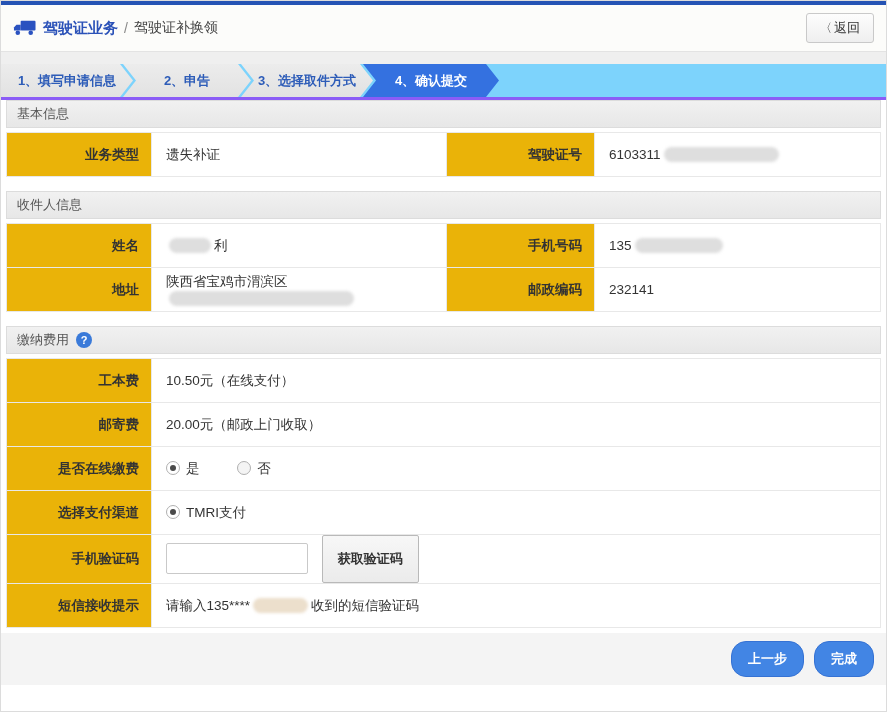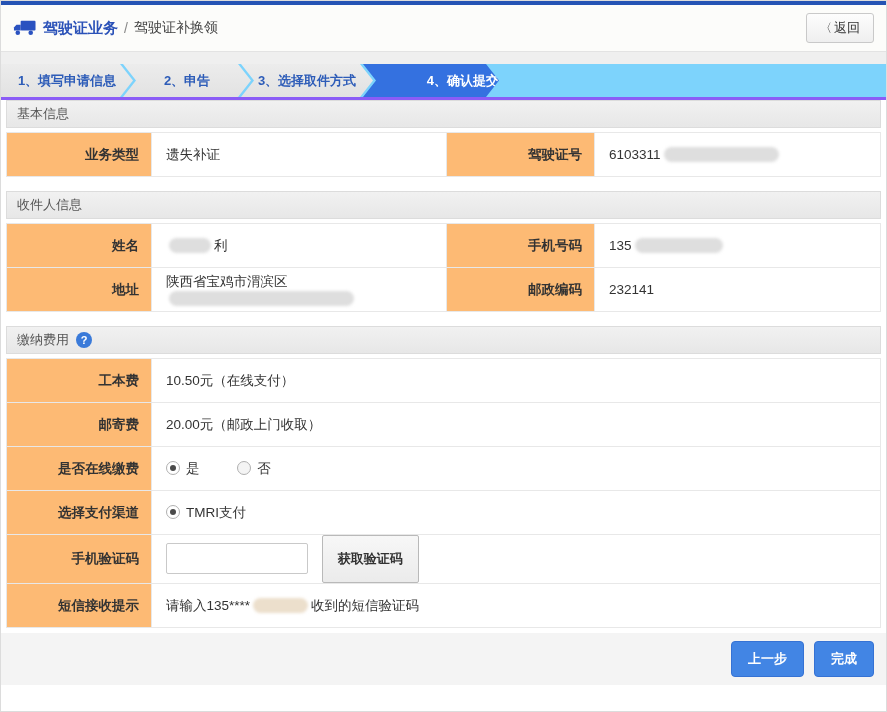--- a/index.html
+++ b/index.html
@@ -37,40 +37,40 @@
     background:linear-gradient(#ececec,#e2e2e2);
     clip-path:polygon(0 0, calc(100% - 13px) 0, 100% 50%, calc(100% - 13px) 100%, 0 100%, 13px 50%);
     cursor:pointer; flex:0 0 auto;
   }
   .tab.first {
     clip-path:polygon(0 0, calc(100% - 13px) 0, 100% 50%, calc(100% - 13px) 100%, 0 100%);
   }
   .tab.t1 { width:132px; }
   .tab.t2 { width:128px; margin-left:-10px; }
   .tab.t3 { width:132px; margin-left:-10px; }
-  .tab.t4 { width:136px; margin-left:-10px;text-align:right; }
+  .tab.t4 { width:136px; margin-left:-10px; }
   .tab.active { background:#3471e0; color:#fff; }
   
   .main { padding:0 5px; }
   .sec-header {
     height:28px; line-height:26px; background:linear-gradient(#f1f1f1,#e7e7e7);
     border:1px solid #dcdcdc; color:#555; font-size:13px; padding-left:10px;
     display:flex; align-items:center;
   }
   .sec-header.mt { }
   .sec-header.mt2 { margin-top:14px; }
   .help-icon {
     display:inline-flex; align-items:center; justify-content:center;
     width:16px; height:16px; border-radius:50%; background:#3a7ad9;
     color:#fff; font-size:11px; font-weight:bold; margin-left:7px; cursor:pointer;
   }
   table { width:100%; border-collapse:collapse; margin-top:4px; }
   td { border:1px solid #e8e8e8; height:44px; font-size:13.5px; }
   td.lbl {
-    background:#fdba74; width:145px; text-align:right;
+    background:#eab308; width:145px; text-align:right;
     padding-right:12px; font-weight:bold; color:#333;
   }
   td.lbl2 { width:148px; }
   td.val { background:#fff; padding-left:14px; color:#333; }
   
   .smudge {
     display:inline-block; vertical-align:middle; height:15px;
     border-radius:8px; background:#dedede; filter:blur(1.5px); margin:0 3px;
   }
   .sm-license { width:115px; }
@@ -101,21 +101,21 @@
     border-radius:2px; cursor:pointer;
   }
   .sms-hint { color:#cfa15e; }
   
   .footer {
     margin-top:5px; height:52px; background:#f4f4f4;
     display:flex; align-items:center; justify-content:flex-end; padding-right:12px;
   }
   .blue-btn {
     background:#4285e4; border:1px solid #3572d4; color:#fff;
-    font-size:13px; font-weight:bold; border-radius:4px;
+    font-size:13px; font-weight:bold; border-radius:15px;
     padding:8px 16px; margin-left:10px; cursor:pointer; font-family:inherit;
   }
 </style>
 </head>
 <body>
 
 <div class="top-border"></div>
 
 <div class="header">
   <span class="truck">

